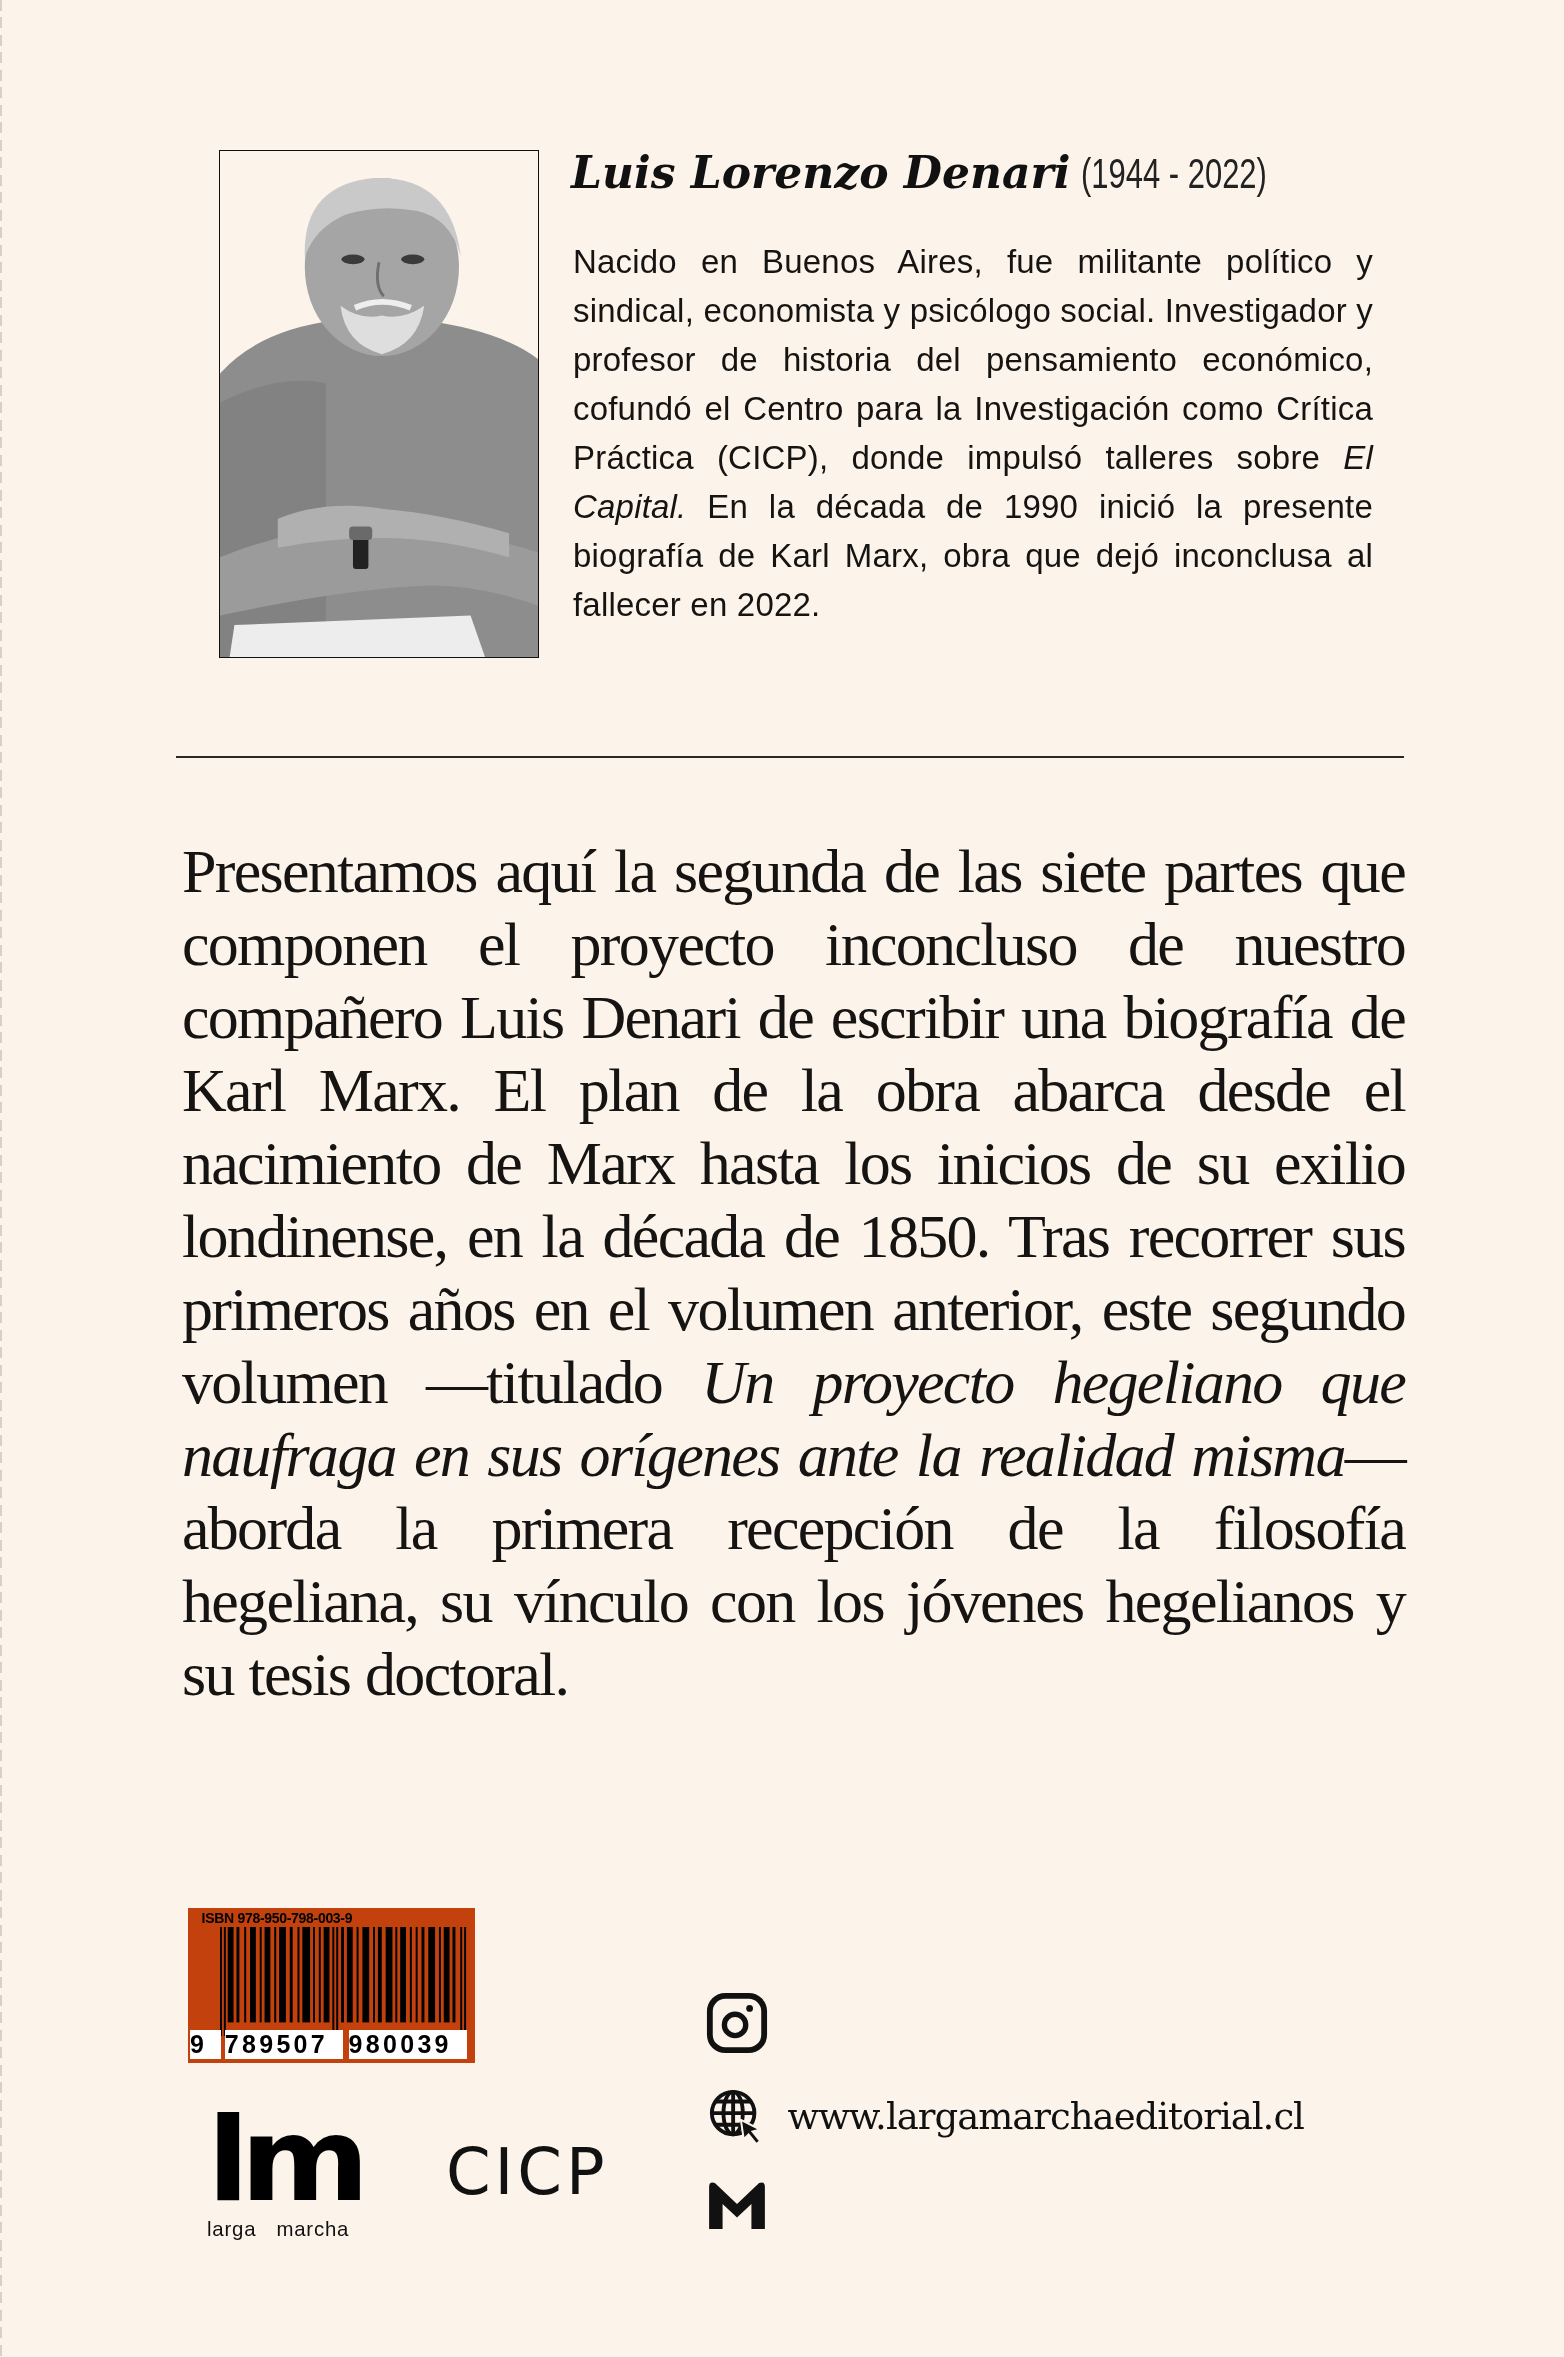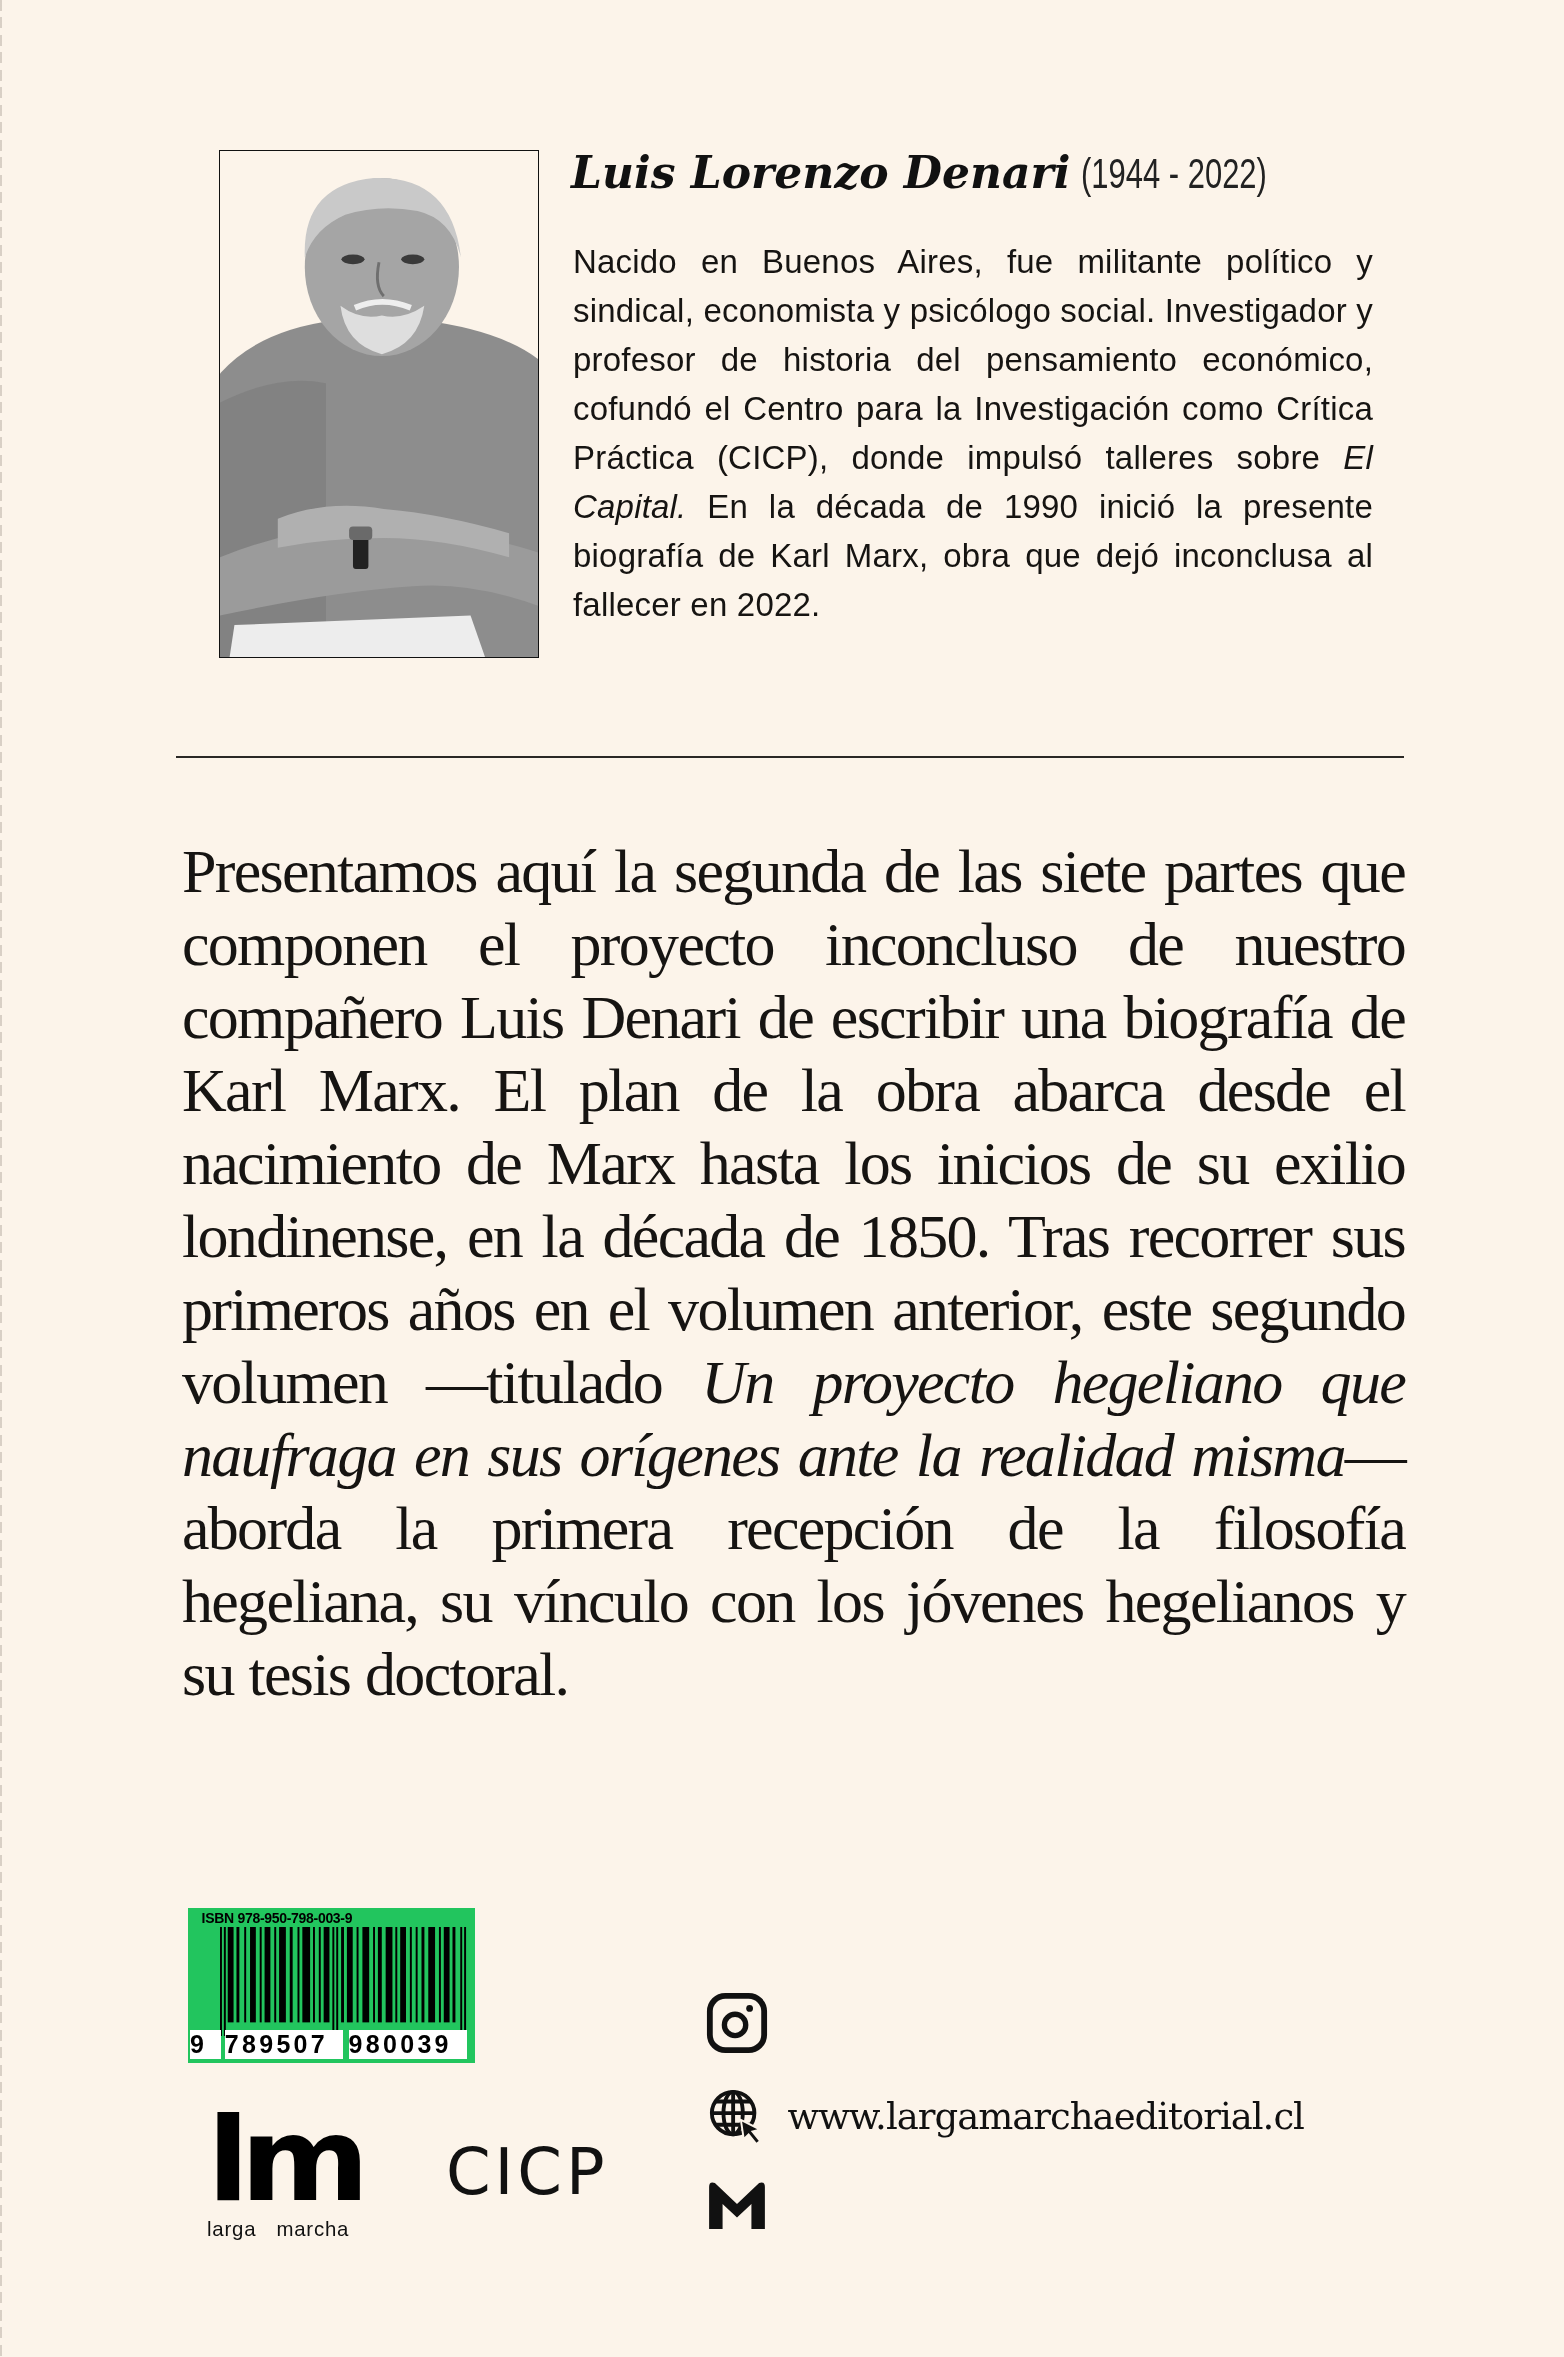--- a/index.html
+++ b/index.html
@@ -47,21 +47,21 @@
   }
   .main-text {
     position: absolute; left: 182px; top: 835px; width: 1223px;
     font-family: "Liberation Serif", serif; font-size: 62px;
     line-height: 73px; text-align: justify; color: #161412;
     letter-spacing: -1.7px; word-spacing: 1px;
   }
   .main-text em { font-style: italic; }
   .barcode {
     position: absolute; left: 188px; top: 1908px; width: 287px; height: 155px;
-    background: #22c55e;
+    background: #c2410c;
   }
   .isbn-label {
     position: absolute; left: 13.6px; top: 1.9px; font-size: 14px; font-weight: bold;
     font-family: "Liberation Sans", sans-serif; color: #000; letter-spacing: -0.3px;
   }
   .bars { position: absolute; left: 32px; top: 19.4px; width: 248px; height: 109px; }
   .barcode-digits {
     position: absolute; left: 1.9px; bottom: 3.9px; width: 281px;
     font-family: "Liberation Sans", sans-serif; font-weight: bold; font-size: 25px;
     color: #000; letter-spacing: 2.9px; display: flex;

